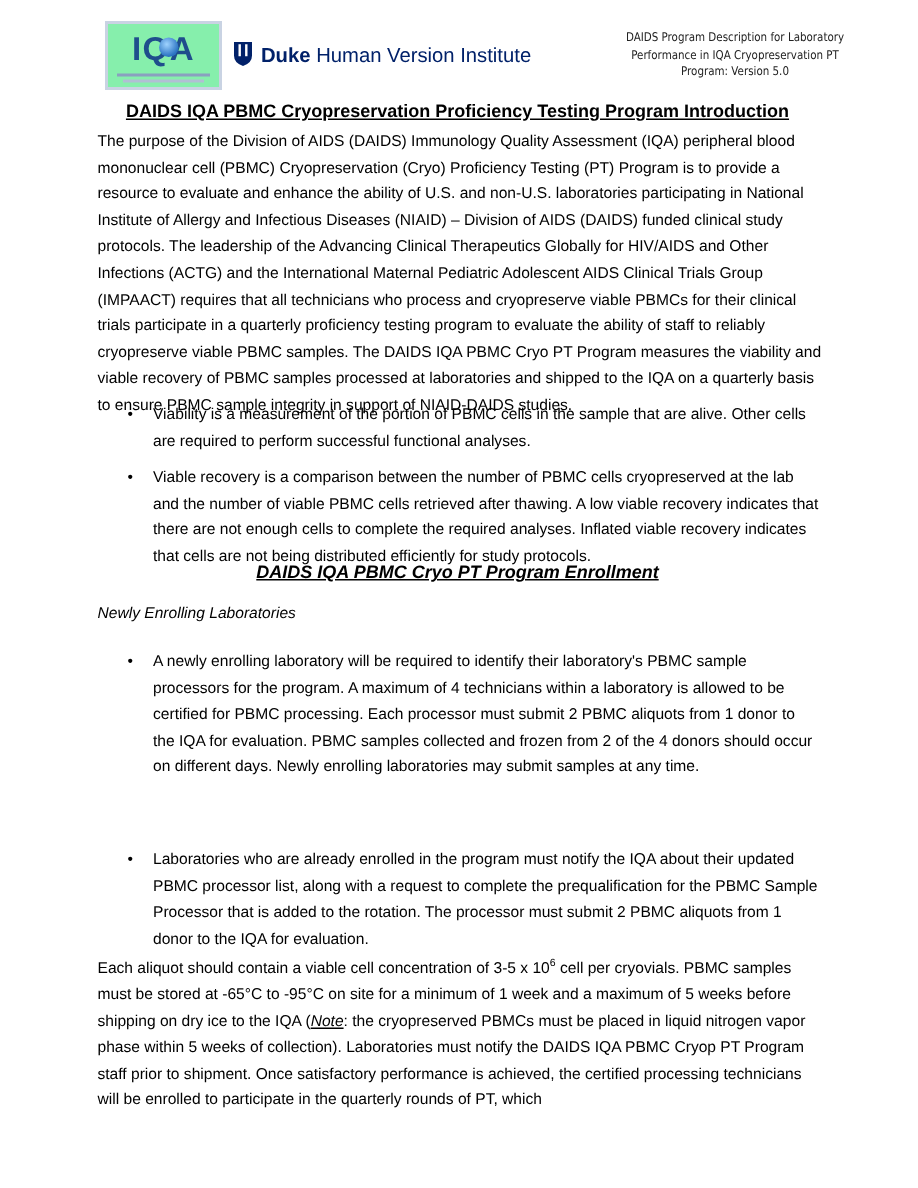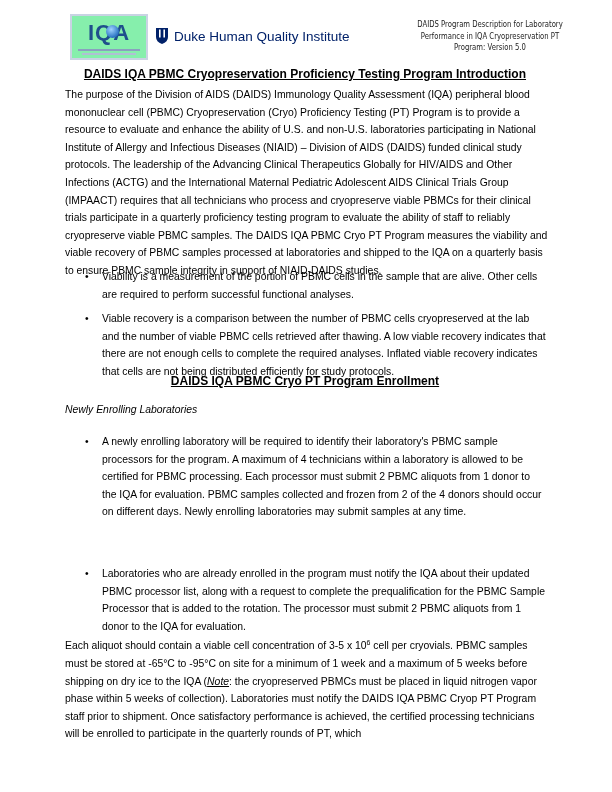--- a/index.html
+++ b/index.html
@@ -8,21 +8,21 @@
 
   .logo-iqa { position:absolute; left:70px; top:14px; width:78px; height:46px; border:2px solid #c9d3e3; box-sizing:border-box; background:#86efac; }
   .logo-iqa .letters { position:absolute; left:0; right:0; top:4px; text-align:center; font-family:"Liberation Sans", sans-serif; font-weight:bold; font-size:22px; color:#1f4e8c; letter-spacing:1px; }
   .logo-iqa .globe { position:absolute; left:34px; top:9px; width:13px; height:13px; border-radius:50%; background:radial-gradient(circle at 40% 35%, #9fd3ff, #2a73c2 70%); }
   .logo-iqa .sub { position:absolute; left:6px; right:6px; top:33px; height:2px; background:#8aa0bf; }
   .logo-iqa .sub2 { position:absolute; left:10px; right:10px; top:37px; height:2px; background:#b0bfd4; }
 
   .duke { position:absolute; left:156px; top:27px; height:18px; display:flex; align-items:center; }
   .duke .shield { width:12px; height:16px; margin-right:6px; }
   .duke .name { font-family:"Liberation Sans", sans-serif; font-size:13.5px; color:#012169; white-space:nowrap; }
-  .duke .name b { font-weight:normal; }
+  .duke .name b { font-weight:bold; }
 
   .header-right { position:absolute; left:380px; top:19px; width:220px; text-align:center; font-family:"DejaVu Sans", sans-serif; font-size:8px; line-height:11.5px; color:#222; transform:scaleX(0.86); transform-origin:center; }
 
   .h1 { position:absolute; left:60px; width:490px; text-align:center; font-weight:bold; text-decoration:underline; font-size:12px; }
   .para { position:absolute; left:65px; width:485px; font-size:10.4px; line-height:17.6px; }
   .bullets { position:absolute; left:85px; width:462px; margin:0; padding:0; list-style:none; font-size:10.4px; line-height:17.6px; }
   .bullets li { position:relative; padding-left:17px; margin-bottom:7px; }
   .bullets li .dot { position:absolute; left:0; top:0; }
   .subhead { position:absolute; left:65px; font-size:10.4px; font-style:italic; }
 </style>
@@ -37,39 +37,39 @@
     <div class="sub"></div>
     <div class="sub2"></div>
   </div>
 
   <div class="duke">
     <svg class="shield" viewBox="0 0 12 16">
       <path d="M0 0 H12 V9 Q12 14 6 16 Q0 14 0 9 Z" fill="#012169"></path>
       <rect x="3" y="1.5" width="1.6" height="8" fill="#fff"></rect>
       <rect x="7.4" y="1.5" width="1.6" height="8" fill="#fff"></rect>
     </svg>
-    <span class="name"><b>Duke</b><span> Human Quality Institute</span></span>
+    <span class="name"><b>Duke</b><span> Human Version Institute</span></span>
   </div>
 
   <div class="header-right">
     <div>DAIDS Program Description for Laboratory</div>
     <div>Performance in IQA Cryopreservation PT</div>
     <div>Program: Version 5.0</div>
   </div>
 
   <div class="h1" style="top:67px;">DAIDS IQA PBMC Cryopreservation Proficiency Testing Program Introduction</div>
 
   <div class="para" style="top:86px;">The purpose of the Division of AIDS (DAIDS) Immunology Quality Assessment (IQA) peripheral blood mononuclear cell (PBMC) Cryopreservation (Cryo) Proficiency Testing (PT) Program is to provide a resource to evaluate and enhance the ability of U.S. and non-U.S. laboratories participating in National Institute of Allergy and Infectious Diseases (NIAID) – Division of AIDS (DAIDS) funded clinical study protocols. The leadership of the Advancing Clinical Therapeutics Globally for HIV/AIDS and Other Infections (ACTG) and the International Maternal Pediatric Adolescent AIDS Clinical Trials Group (IMPAACT) requires that all technicians who process and cryopreserve viable PBMCs for their clinical trials participate in a quarterly proficiency testing program to evaluate the ability of staff to reliably cryopreserve viable PBMC samples. The DAIDS IQA PBMC Cryo PT Program measures the viability and viable recovery of PBMC samples processed at laboratories and shipped to the IQA on a quarterly basis to ensure PBMC sample integrity in support of NIAID-DAIDS studies.</div>
 
   <ul class="bullets" style="top:268px;">
     <li><span class="dot">•</span><span>Viability is a measurement of the portion of PBMC cells in the sample that are alive. Other cells are required to perform successful functional analyses.</span></li>
     <li><span class="dot">•</span><span>Viable recovery is a comparison between the number of PBMC cells cryopreserved at the lab and the number of viable PBMC cells retrieved after thawing. A low viable recovery indicates that there are not enough cells to complete the required analyses. Inflated viable recovery indicates that cells are not being distributed efficiently for study protocols.</span></li>
   </ul>
 
-  <div class="h1" style="top:374px;">DAIDS IQA PBMC Cryo PT Program Enrollment</div>
+  <div class="h1" style="top:374px;font-style:italic;">DAIDS IQA PBMC Cryo PT Program Enrollment</div>
 
   <div class="subhead" style="top:404px;">Newly Enrolling Laboratories</div>
 
   <ul class="bullets" style="top:433px;">
     <li><span class="dot">•</span><span>A newly enrolling laboratory will be required to identify their laboratory's PBMC sample processors for the program. A maximum of 4 technicians within a laboratory is allowed to be certified for PBMC processing. Each processor must submit 2 PBMC aliquots from 1 donor to the IQA for evaluation. PBMC samples collected and frozen from 2 of the 4 donors should occur on different days. Newly enrolling laboratories may submit samples at any time.</span></li>
   </ul>
 
 
   <ul class="bullets" style="top:565px;">
     <li><span class="dot">•</span><span>Laboratories who are already enrolled in the program must notify the IQA about their updated PBMC processor list, along with a request to complete the prequalification for the PBMC Sample Processor that is added to the rotation. The processor must submit 2 PBMC aliquots from 1 donor to the IQA for evaluation.</span></li>

